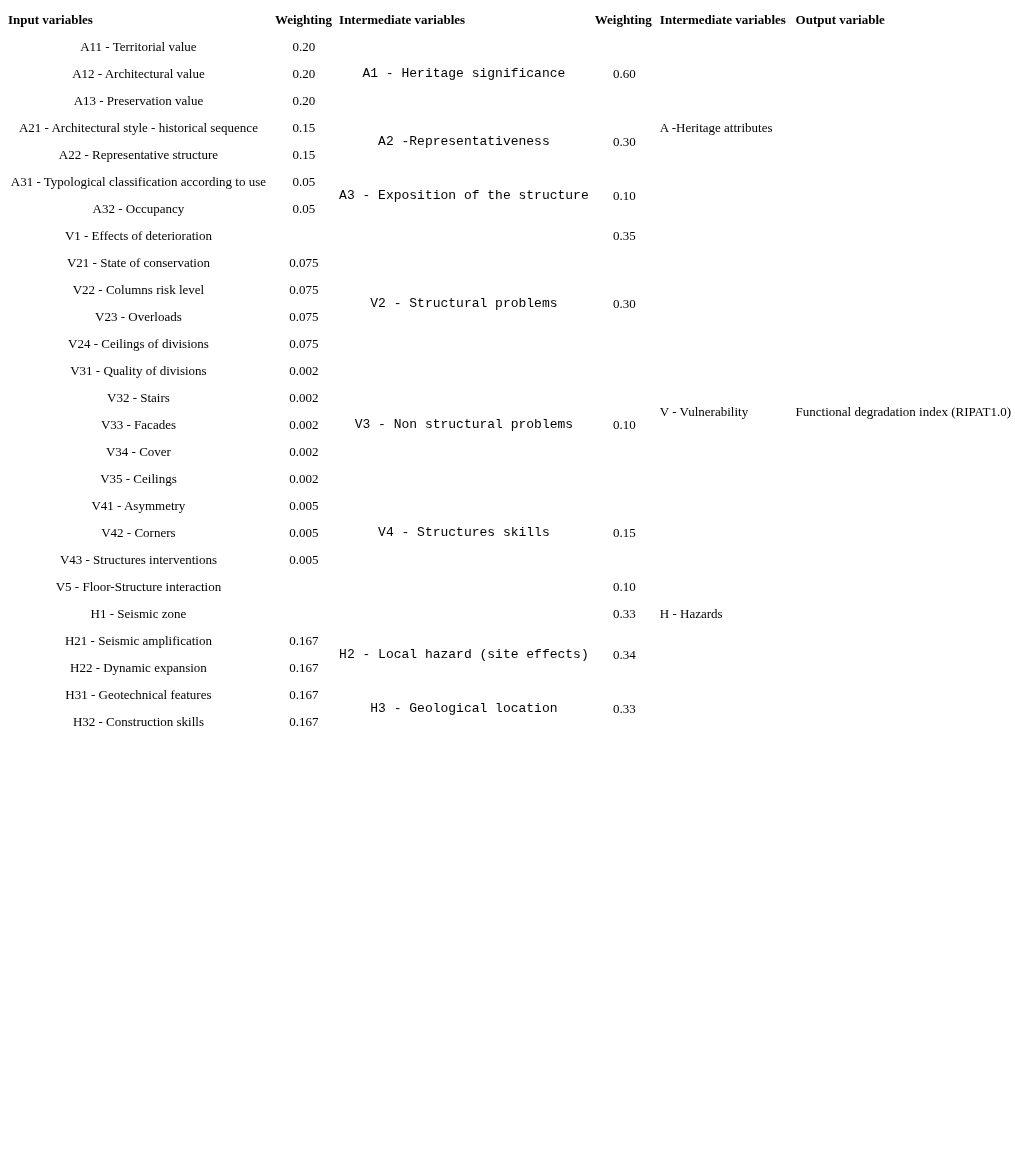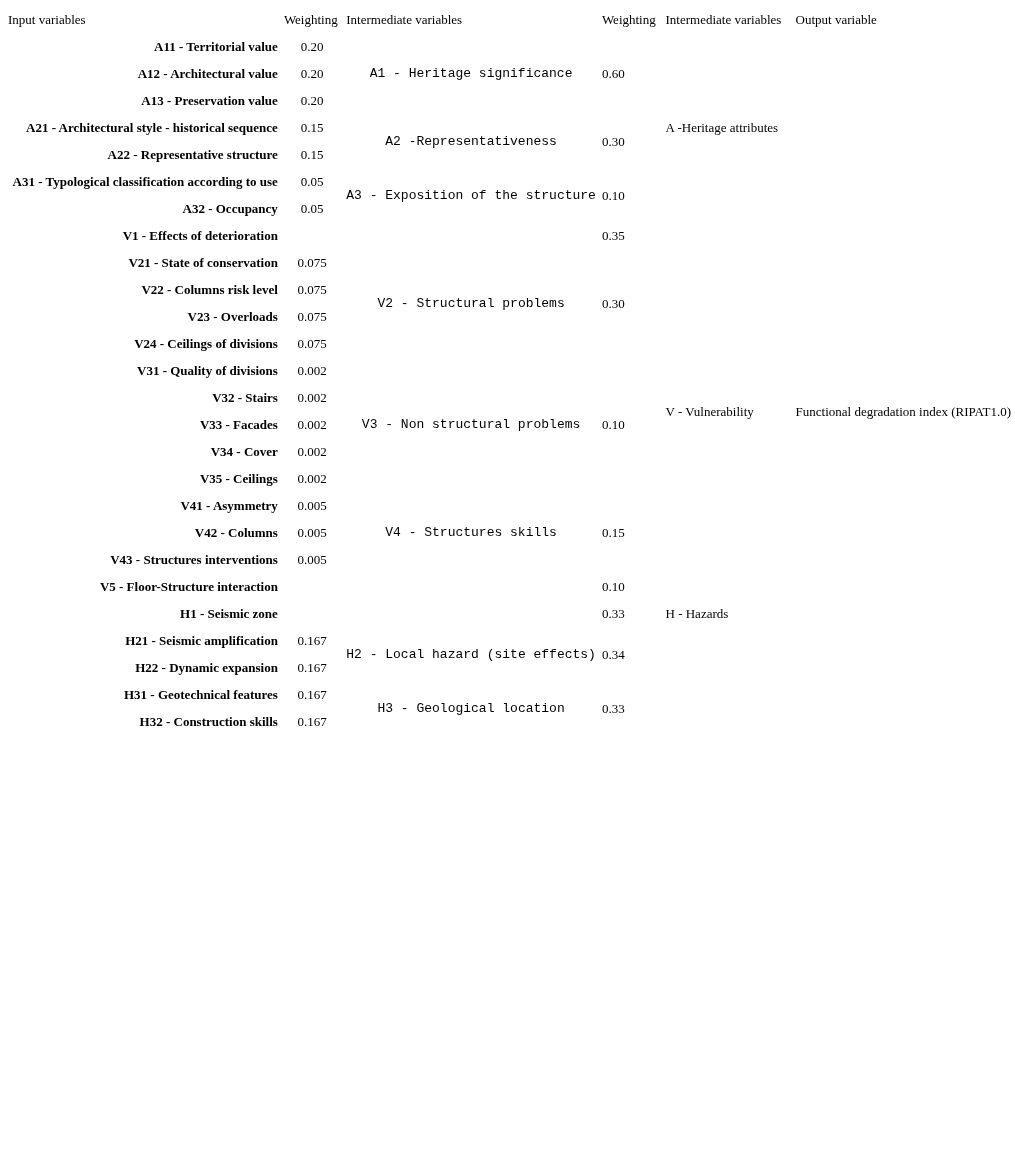--- a/index.html
+++ b/index.html
@@ -23,29 +23,29 @@
       border-spacing: 2px;
     }
     table.ripat th, table.ripat td {
       padding: 0 2px;
       height: 25px;
       line-height: 25px;
       vertical-align: middle;
       white-space: nowrap;
     }
     table.ripat th {
-      font-weight: normal;
+      font-weight: bold;
       text-align: left;
     }
     th.c-weight1 { text-align: center; }
     th.c-weight2 { text-align: center; }
-    td.input { text-align: right; width: 280px; font-weight: bold; }
+    td.input { text-align: center; width: 280px; }
     td.w1 { text-align: center; width: 62px; }
     td.mid { text-align: center; width: 182px; padding-left: 4px; font-family: Liberation Mono, monospace; }
-    td.w2 { text-align: left; width: 66px; }
+    td.w2 { text-align: center; width: 66px; }
     td.group { text-align: left; width: 142px; }
     td.output { text-align: left; }
   </style>
 </head>
 <body>
 
 <table class="ripat">
   <thead>
     <tr>
       <th>Input variables</th>
@@ -160,21 +160,21 @@
     </tr>
 
     <tr>
       <td class="input">V41 - Asymmetry</td>
       <td class="w1">0.005</td>
       <td class="mid" rowspan="3">V4 - Structures skills</td>
       <td class="w2" rowspan="3">0.15</td>
     </tr>
 
     <tr>
-      <td class="input">V42 - Columns</td>
+      <td class="input">V42 - Corners</td>
       <td class="w1">0.005</td>
     </tr>
 
     <tr>
       <td class="input">V43 - Structures interventions</td>
       <td class="w1">0.005</td>
     </tr>
 
     <tr>
       <td class="input">V5 - Floor-Structure interaction</td>

